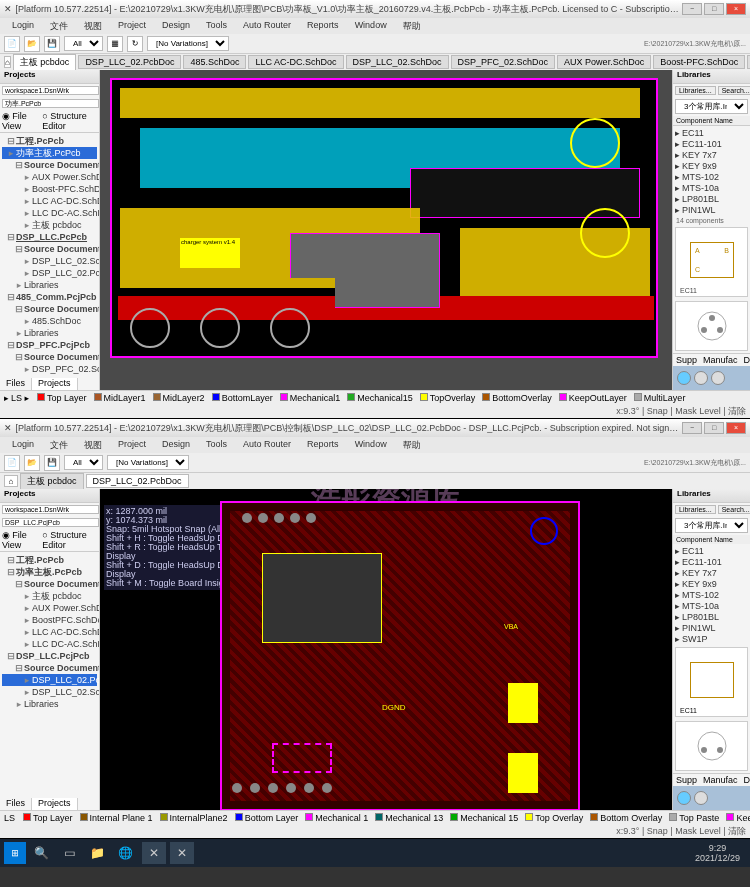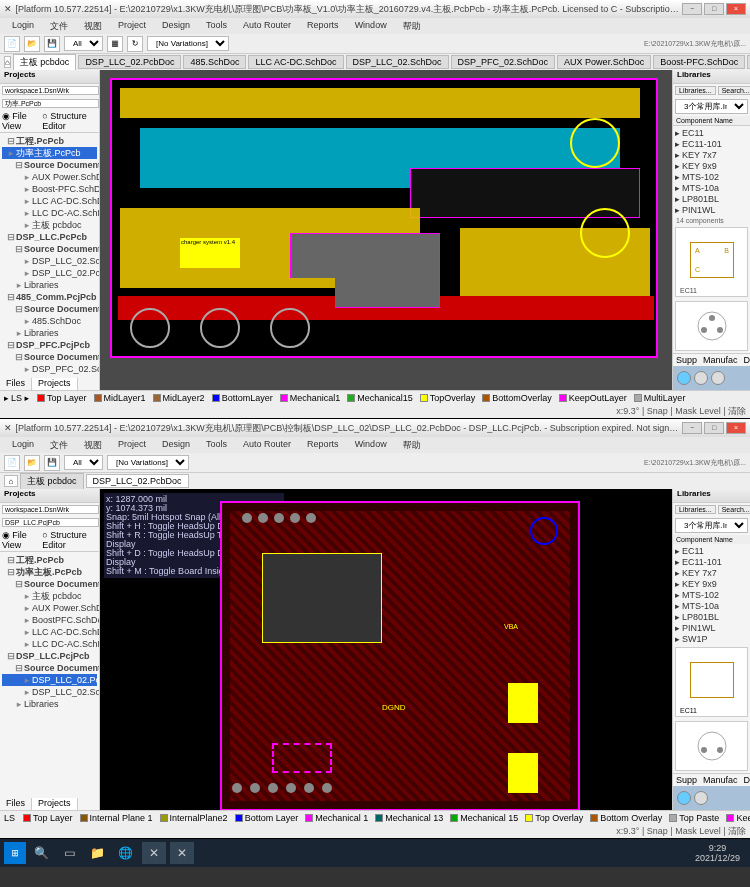--- a/index.html
+++ b/index.html
@@ -32,27 +32,27 @@
 .canvas{flex:1;background:#4a4a4a;position:relative;overflow:hidden}
 .pcb{position:absolute;background:#000}
 .cu{position:absolute}
 .rightpanel{width:78px;background:#f4f4f4;border-left:1px solid #ccc;display:flex;flex-direction:column}
 .complist{flex:1;overflow:hidden;font-size:7px;line-height:11px;padding:2px}
 .complist div{white-space:nowrap;color:#333}
 .preview{height:70px;background:#fff;border:1px solid #ccc;margin:2px;position:relative}
 .fpview{height:50px;background:#fff;border:1px solid #ccc;margin:2px;display:flex;align-items:center;justify-content:center}
 .statusbar{height:14px;background:#eee;display:flex;align-items:center;padding:0 4px;font-size:7px;color:#555;gap:6px}
 .layerbar{height:14px;background:#eee;display:flex;align-items:center;padding:0 4px;font-size:7px;gap:1px;overflow:hidden;border-top:1px solid #ccc}
-.layer{display:flex;align-items:center;gap:2px;padding:0 3px;white-space:nowrap}
+.layer{display:flex;gap:2px;padding:0 3px;white-space:nowrap}
 .sw{width:8px;height:8px;border:1px solid #888}
 .taskbar{height:28px;background:#1a2533;display:flex;align-items:center;padding:0 4px;gap:4px}
 .taskbar .start{width:22px;height:22px;background:#0078d7;display:flex;align-items:center;justify-content:center;color:#fff}
 .taskbar .tbico{width:24px;height:22px;display:flex;align-items:center;justify-content:center;color:#ccc;font-size:12px}
 .taskbar .clock{margin-left:auto;color:#ccc;font-size:8px;text-align:center;line-height:10px;padding:0 6px}
-.hud{position:absolute;left:4px;top:4px;background:rgba(30,30,60,.8);color:#cce;font-size:7px;line-height:9px;padding:2px;max-width:180px}
+.hud{position:absolute;left:4px;top:16px;background:rgba(30,30,60,.8);color:#cce;font-size:7px;line-height:9px;padding:2px;max-width:180px}
 .watermark{position:absolute;left:50%;top:-10px;transform:translateX(-50%);font-size:30px;color:rgba(220,150,220,.4);pointer-events:none;font-weight:bold}
 .tabsbottom{height:12px;background:#f4f4f4;display:flex;font-size:7px}
 .tabsbottom span{padding:0 6px;border-right:1px solid #ccc}
 .minipanel{height:24px;background:#a8c0d8;display:flex;align-items:center;padding:0 4px;gap:3px}
 .minipanel .mb{width:14px;height:14px;border-radius:7px;background:#ddd;border:1px solid #888}
 </style>
 </head>
 <body>
 
 <div class="app">
@@ -117,21 +117,21 @@
     </div>
     <div class="tree" id="tree1">
           <div class="node grp" style="padding-left: 4px;"><span class="ico">⊟</span>工程.PcPcb</div>
           <div class="node sel" style="padding-left: 4px;"><span class="ico">▸</span>功率主板.PcPcb</div>
           <div class="node grp" style="padding-left: 12px;"><span class="ico">⊟</span>Source Documents</div>
           <div class="node" style="padding-left: 20px;"><span class="ico">▸</span>AUX Power.SchDoc</div>
           <div class="node" style="padding-left: 20px;"><span class="ico">▸</span>Boost-PFC.SchDoc</div>
           <div class="node" style="padding-left: 20px;"><span class="ico">▸</span>LLC AC-DC.SchDoc</div>
           <div class="node" style="padding-left: 20px;"><span class="ico">▸</span>LLC DC-AC.SchDoc</div>
           <div class="node" style="padding-left: 20px;"><span class="ico">▸</span>主板 pcbdoc</div>
-          <div class="node grp" style="padding-left: 4px;"><span class="ico">⊟</span>DSP_LLC.PcPcb</div>
+          <div class="node grp" style="padding-left: 4px; text-decoration: underline;"><span class="ico">⊟</span>DSP_LLC.PcPcb</div>
           <div class="node grp" style="padding-left: 12px;"><span class="ico">⊟</span>Source Documents</div>
           <div class="node" style="padding-left: 20px;"><span class="ico">▸</span>DSP_LLC_02.SchDoc</div>
           <div class="node" style="padding-left: 20px;"><span class="ico">▸</span>DSP_LLC_02.PcbDoc</div>
           <div class="node" style="padding-left: 12px;"><span class="ico">▸</span>Libraries</div>
           <div class="node grp" style="padding-left: 4px;"><span class="ico">⊟</span>485_Comm.PcjPcb</div>
           <div class="node grp" style="padding-left: 12px;"><span class="ico">⊟</span>Source Documents</div>
           <div class="node" style="padding-left: 20px;"><span class="ico">▸</span>485.SchDoc</div>
           <div class="node" style="padding-left: 12px;"><span class="ico">▸</span>Libraries</div>
           <div class="node grp" style="padding-left: 4px;"><span class="ico">⊟</span>DSP_PFC.PcjPcb</div>
           <div class="node grp" style="padding-left: 12px;"><span class="ico">⊟</span>Source Documents</div>
@@ -293,20 +293,21 @@
           <div class="node sel" style="padding-left: 20px;"><span class="ico">▸</span>DSP_LLC_02.PcbDoc</div>
           <div class="node" style="padding-left: 20px;"><span class="ico">▸</span>DSP_LLC_02.SchDoc</div>
           <div class="node" style="padding-left: 12px;"><span class="ico">▸</span>Libraries</div>
         </div>
     <div class="tabsbottom">
       <span>Files</span>
       <span style="background:#fff">Projects</span>
     </div>
   </div>
   <div class="canvas" style="background:#000">
+    <div class="watermark">浩彤资源库</div>
     <div class="hud" id="hud">
           <div>x: 1287.000 mil</div>
           <div>y: 1074.373 mil</div>
           <div>Snap: 5mil Hotspot Snap (All Layers): dsml</div>
           <div>Shift + H : Toggle HeadsUp Display</div>
           <div>Shift + R : Toggle HeadsUp Tracking Display</div>
           <div>Shift + D : Toggle HeadsUp Delta Origin Display</div>
           <div>Shift + M : Toggle Board Insight Lens</div>
         </div>
     <div class="pcb" style="left:120px;top:12px;width:360px;height:310px;border:2px solid #f0f;background:#300">

